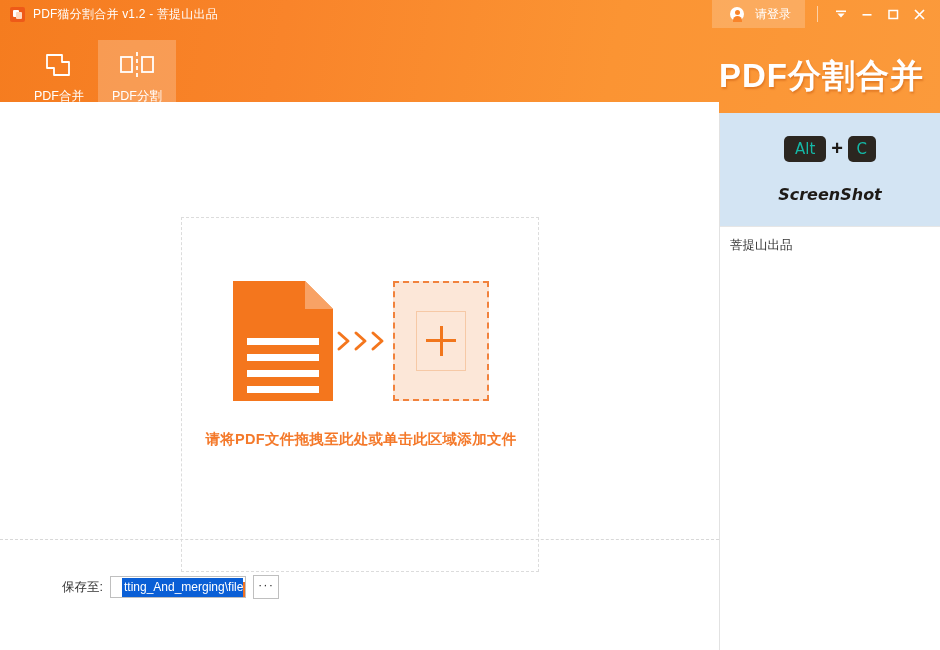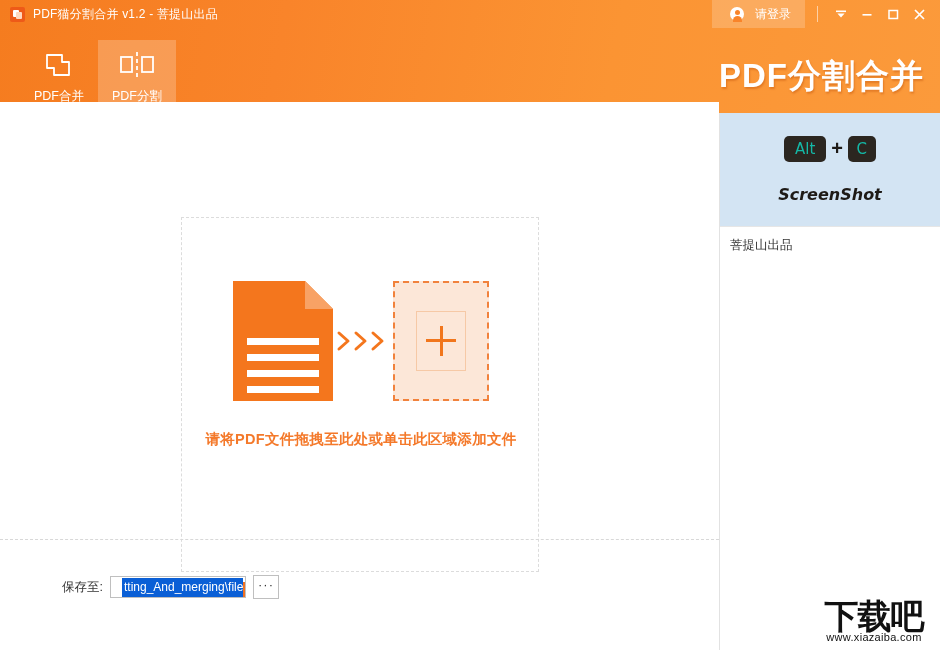--- a/index.html
+++ b/index.html
@@ -424,18 +424,14 @@
         <span class="key alt">Alt</span>
         <span class="key-plus">+</span>
         <span class="key c">C</span>
       </span>
       <span class="ss-label">ScreenShot</span>
     </div>
     <div class="history-sep"></div>
     <div class="history-title">菩提山出品</div>
   </div>
 
-  <div class="watermark">
-    <span class="wm-main">下载吧</span>
-    <span class="wm-sub">www.xiazaiba.com</span>
-  </div>
 
 </div>
 
 </body></html>

